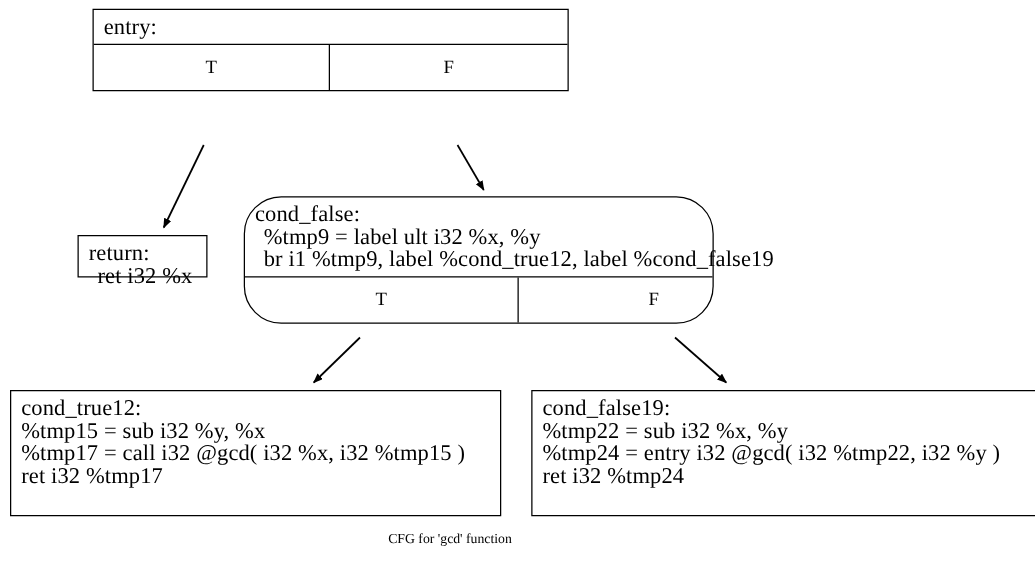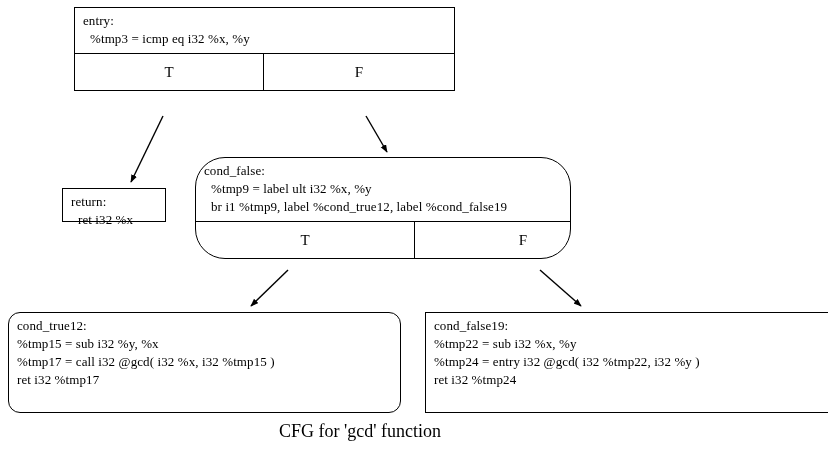--- a/index.html
+++ b/index.html
@@ -23,21 +23,21 @@
     box-sizing: border-box;
     border: 1px solid #000000;
     background: #ffffff;
     z-index: 2;
   }
   .node-body {
     padding: 4px 8px 5px 8px;
   }
   .code-line {
     font-family: "Liberation Serif", "DejaVu Serif", serif;
-    font-size: 13px;
+    font-size: 18px;
     line-height: 18px;
     white-space: pre;
     letter-spacing: 0.1px;
   }
   .code-line.indent {
     padding-left: 7px;
   }
 
   
   .branch-row {
@@ -62,42 +62,42 @@
   #node-entry       { left: 74px;  top: 7px;   width: 381px; }
   #node-entry .cell-t { width: 188px; }
   #node-entry .cell-f { width: 191px; }
 
   #node-return      { left: 62px;  top: 188px; width: 104px; height: 34px; }
 
   #node-cond-false  { left: 195px; top: 157px; width: 376px; border-radius: 30px; }
   #node-cond-false .cell-t { width: 218px; }
   #node-cond-false .cell-f { width: 217px; }
 
-  #node-cond-true12 { left: 8px;   top: 312px; width: 393px; height: 101px; border-radius: 12px; }
+  #node-cond-true12 { left: 8px;   top: 312px; width: 393px; height: 101px; }
   #node-cond-false19{ left: 425px; top: 312px; width: 440px; height: 101px; }
 
   
   #edges {
     position: absolute;
     left: 0;
     top: 0;
     width: 828px;
     height: 452px;
     z-index: 1;
     pointer-events: none;
   }
 
   
   #caption {
     position: absolute;
     left: 0;
     top: 421px;
     width: 720px;
     text-align: center;
-    font-size: 18px;
+    font-size: 11px;
     line-height: 20px;
   }
 </style>
 </head>
 <body>
 
 <div id="canvas">
 
   <svg id="edges" viewBox="0 0 828 452" width="828" height="452">
     <defs>
@@ -119,21 +119,20 @@
     </g>
 
     <g>
       <line x1="540" y1="270" x2="581" y2="306" stroke="#000000" stroke-width="1.4" marker-end="url(#arrowhead)"></line>
     </g>
   </svg>
 
   <div class="node" id="node-entry">
     <div class="node-body">
       <div class="code-line">entry:</div>
-      <div class="code-line indent">%tmp3 = icmp eq i32 %x, %y</div>
     </div>
     <div class="branch-row">
       <div class="branch-cell cell-t">T</div>
       <div class="branch-cell cell-f divider">F</div>
     </div>
   </div>
 
   <div class="node" id="node-return">
     <div class="node-body">
       <div class="code-line">return:</div>

